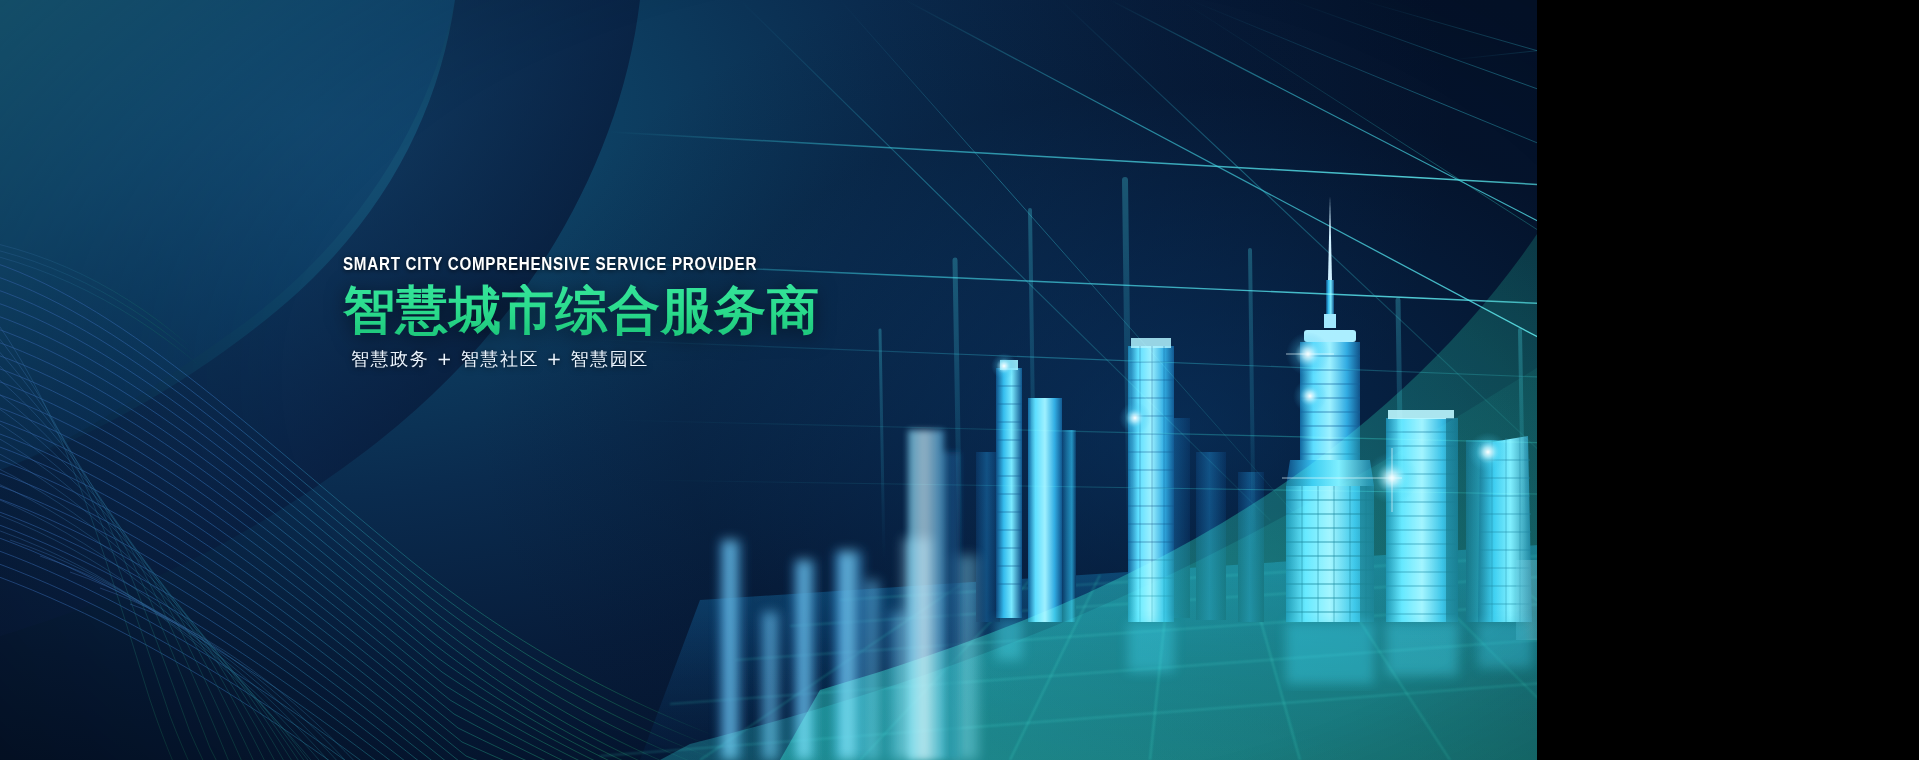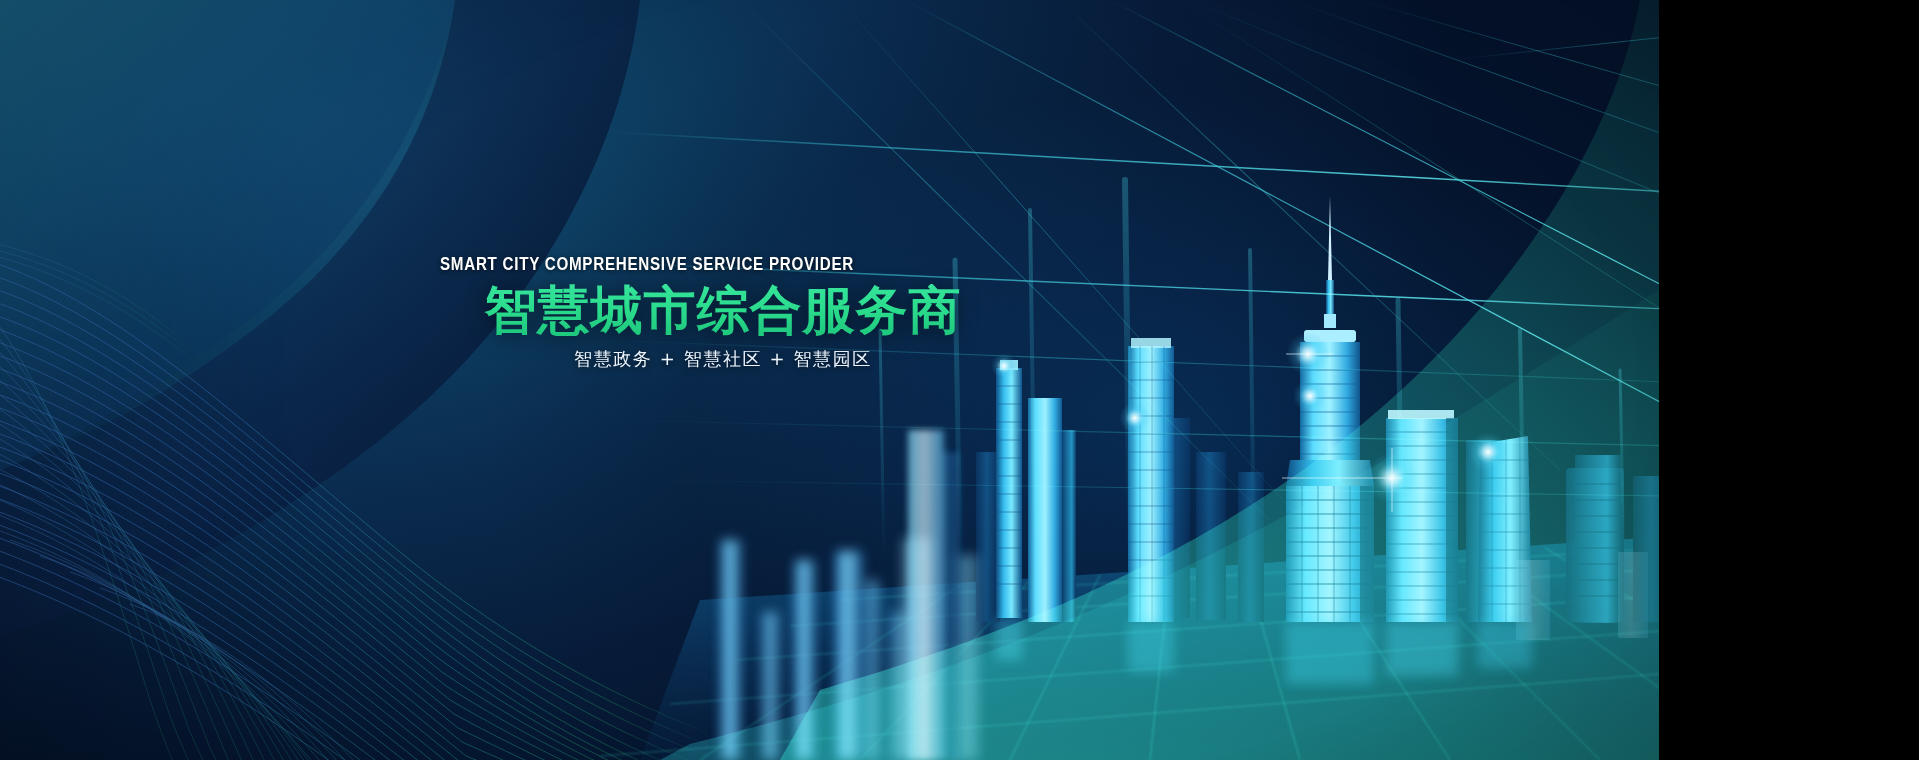--- a/index.html
+++ b/index.html
@@ -1,22 +1,21 @@
 <!DOCTYPE html>
 <html><head>
 <meta charset="utf-8">
 <style>
   html,body{margin:0;padding:0;background:#000;}
   #banner{
     position:relative;
-    width:1659px;height:760px;
+    width:1537px;height:760px;
     overflow:hidden;
     background:#14532d;
     font-family:"Liberation Sans","DejaVu Sans",sans-serif;
-    text-align:center;
   }
   .layer{position:absolute;inset:0;pointer-events:none;}
 
   
   #sky{
     background:
       radial-gradient(ellipse 900px 620px at 1180px 430px, rgba(10,60,110,.55) 0%, rgba(4,22,48,.20) 55%, rgba(0,0,0,0) 78%),
       radial-gradient(ellipse 1400px 900px at 300px 120px, #17557a 0%, #0d3f62 22%, #0a2b4e 42%, #071c3a 62%, #04122a 82%),
       linear-gradient(105deg,#123f5e 0%,#0c2e52 18%,#071d3c 38%,#041228 58%,#020b1c 78%,#01060f 100%);
   }
@@ -75,21 +74,21 @@
     -webkit-text-fill-color:transparent;
     filter:drop-shadow(0 3px 10px rgba(0,0,0,.55));
     font-family:"DejaVu Sans","Liberation Sans",sans-serif;
   }
   #subline{
     font-size:18px;
     font-weight:400;
     color:#eef6ff;
     letter-spacing:1.6px;
     line-height:1;
-    margin:0;
+    margin:8px;
     white-space:nowrap;
     text-shadow:0 1px 6px rgba(0,0,0,.7);
     font-family:"DejaVu Sans","Liberation Sans",sans-serif;
   }
 </style>
 </head>
 <body>
 
 <div id="banner">
 

